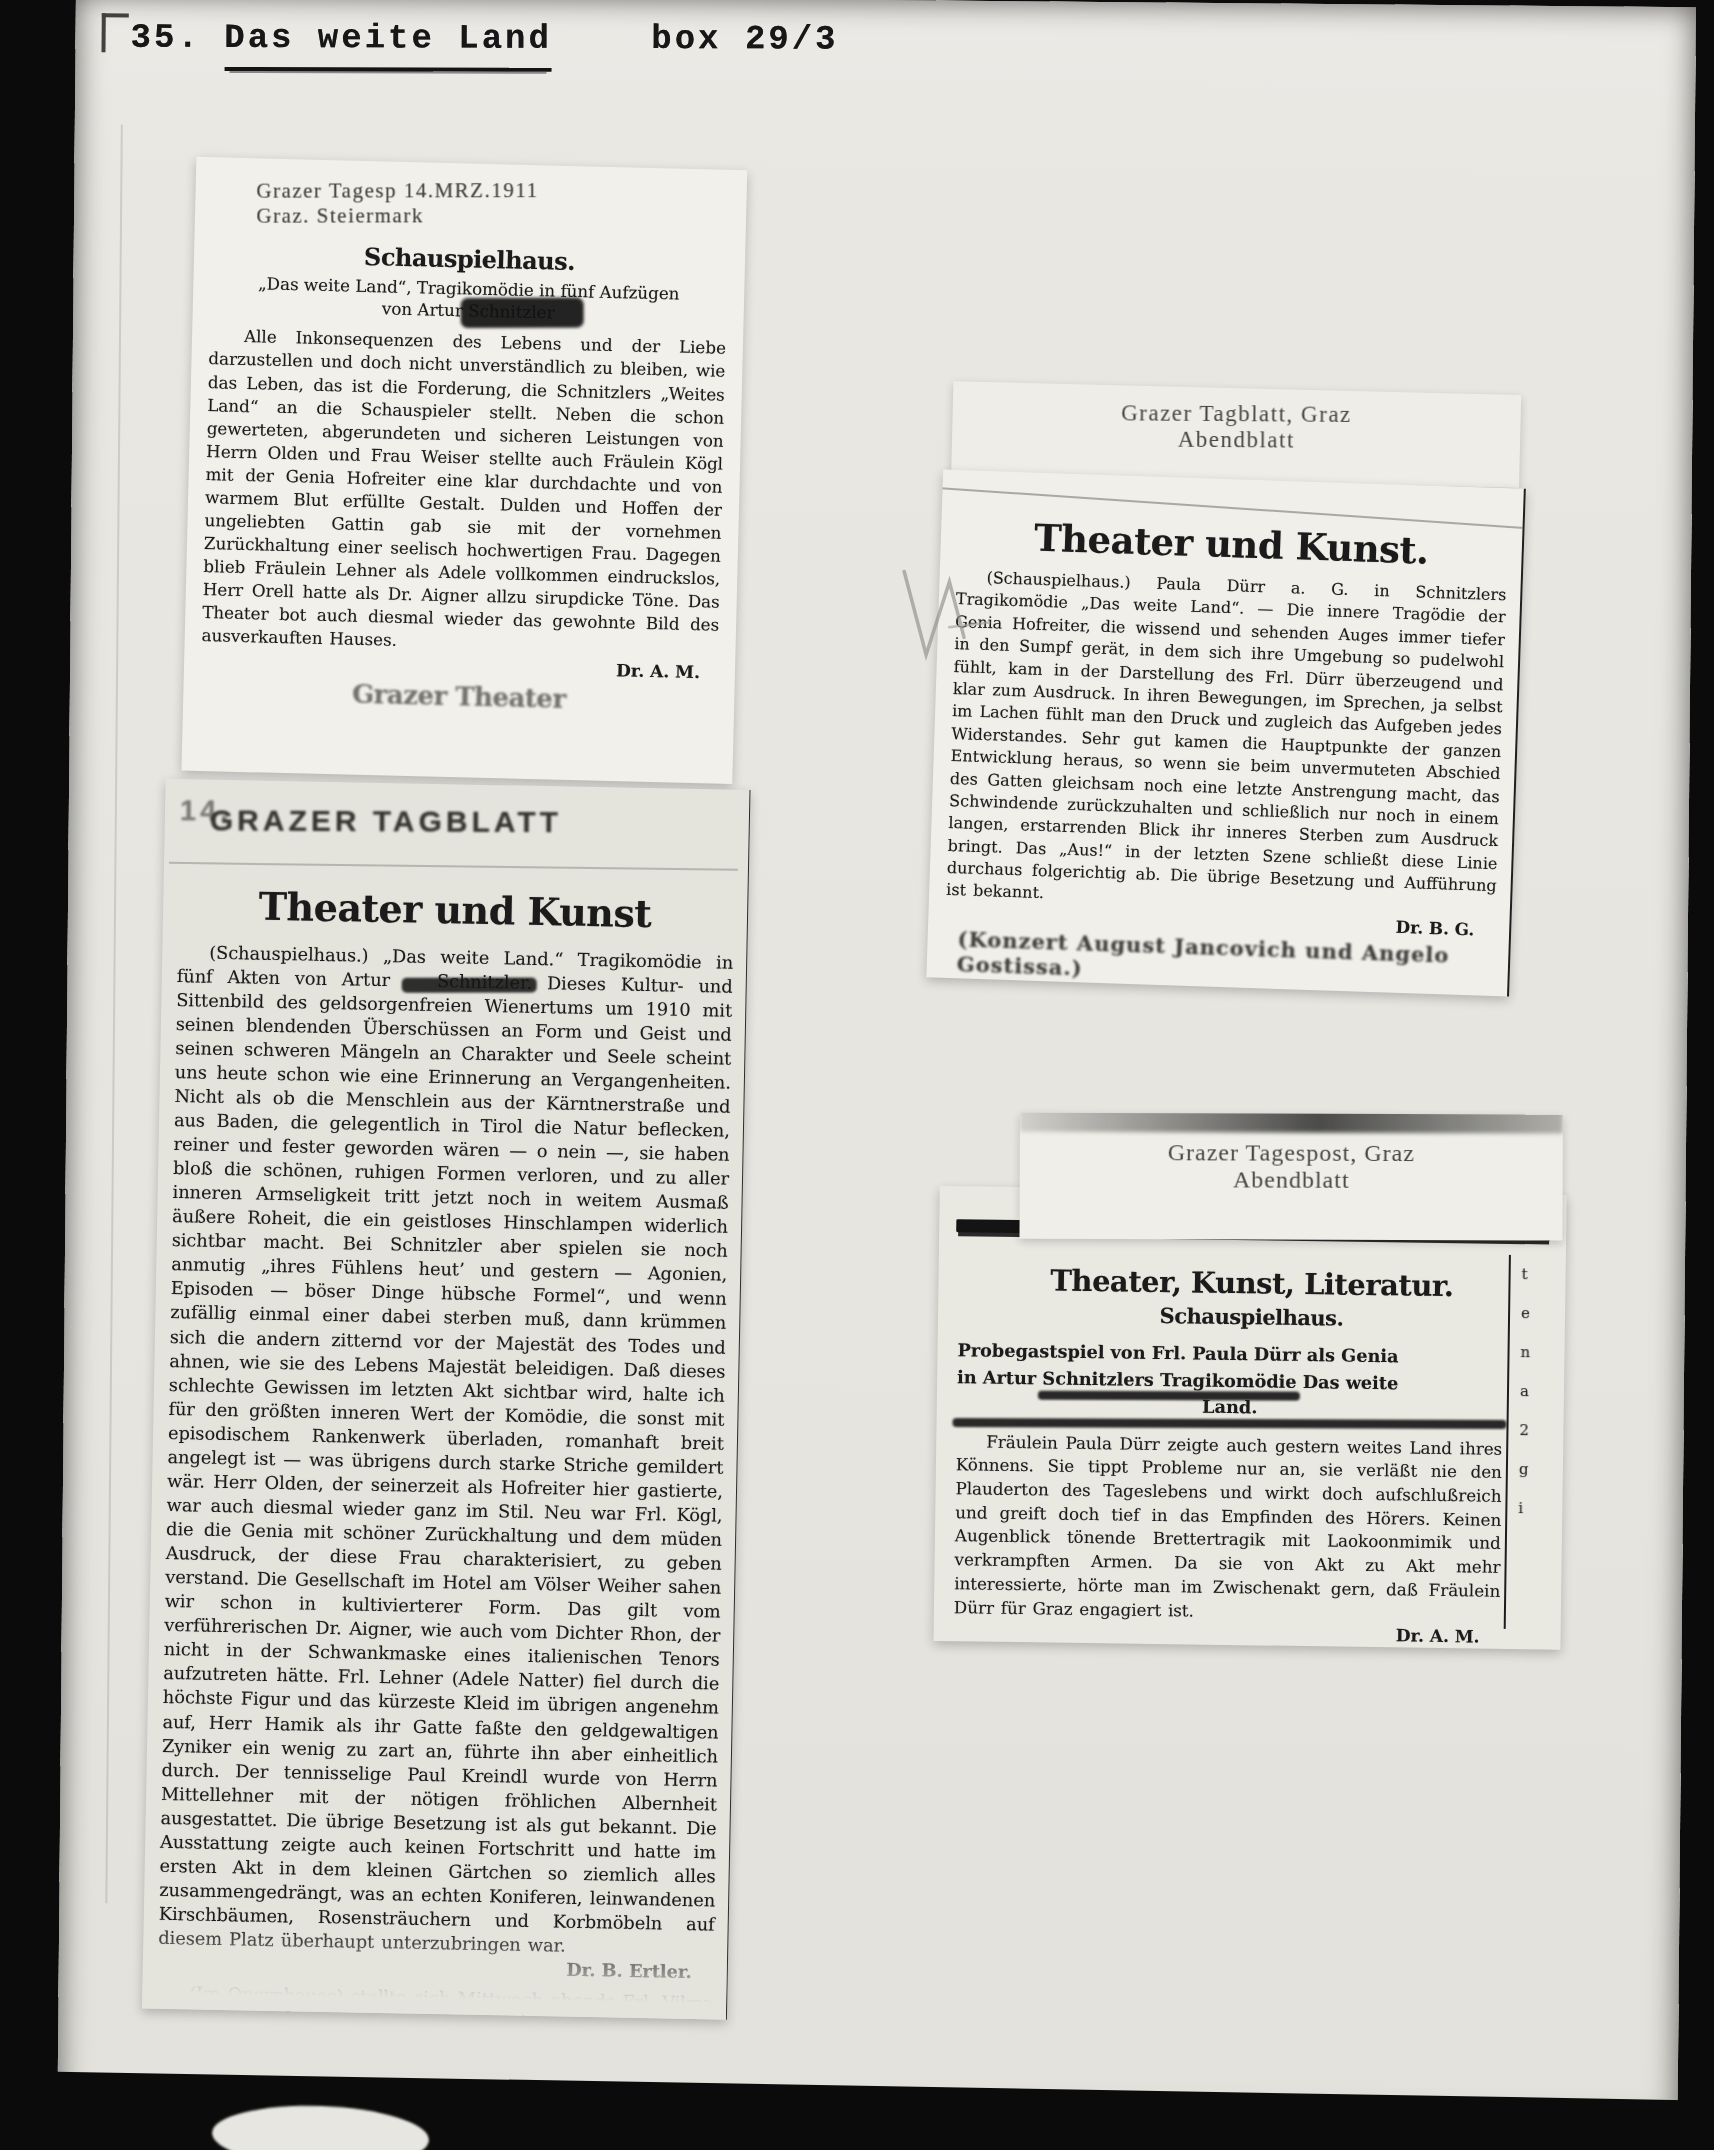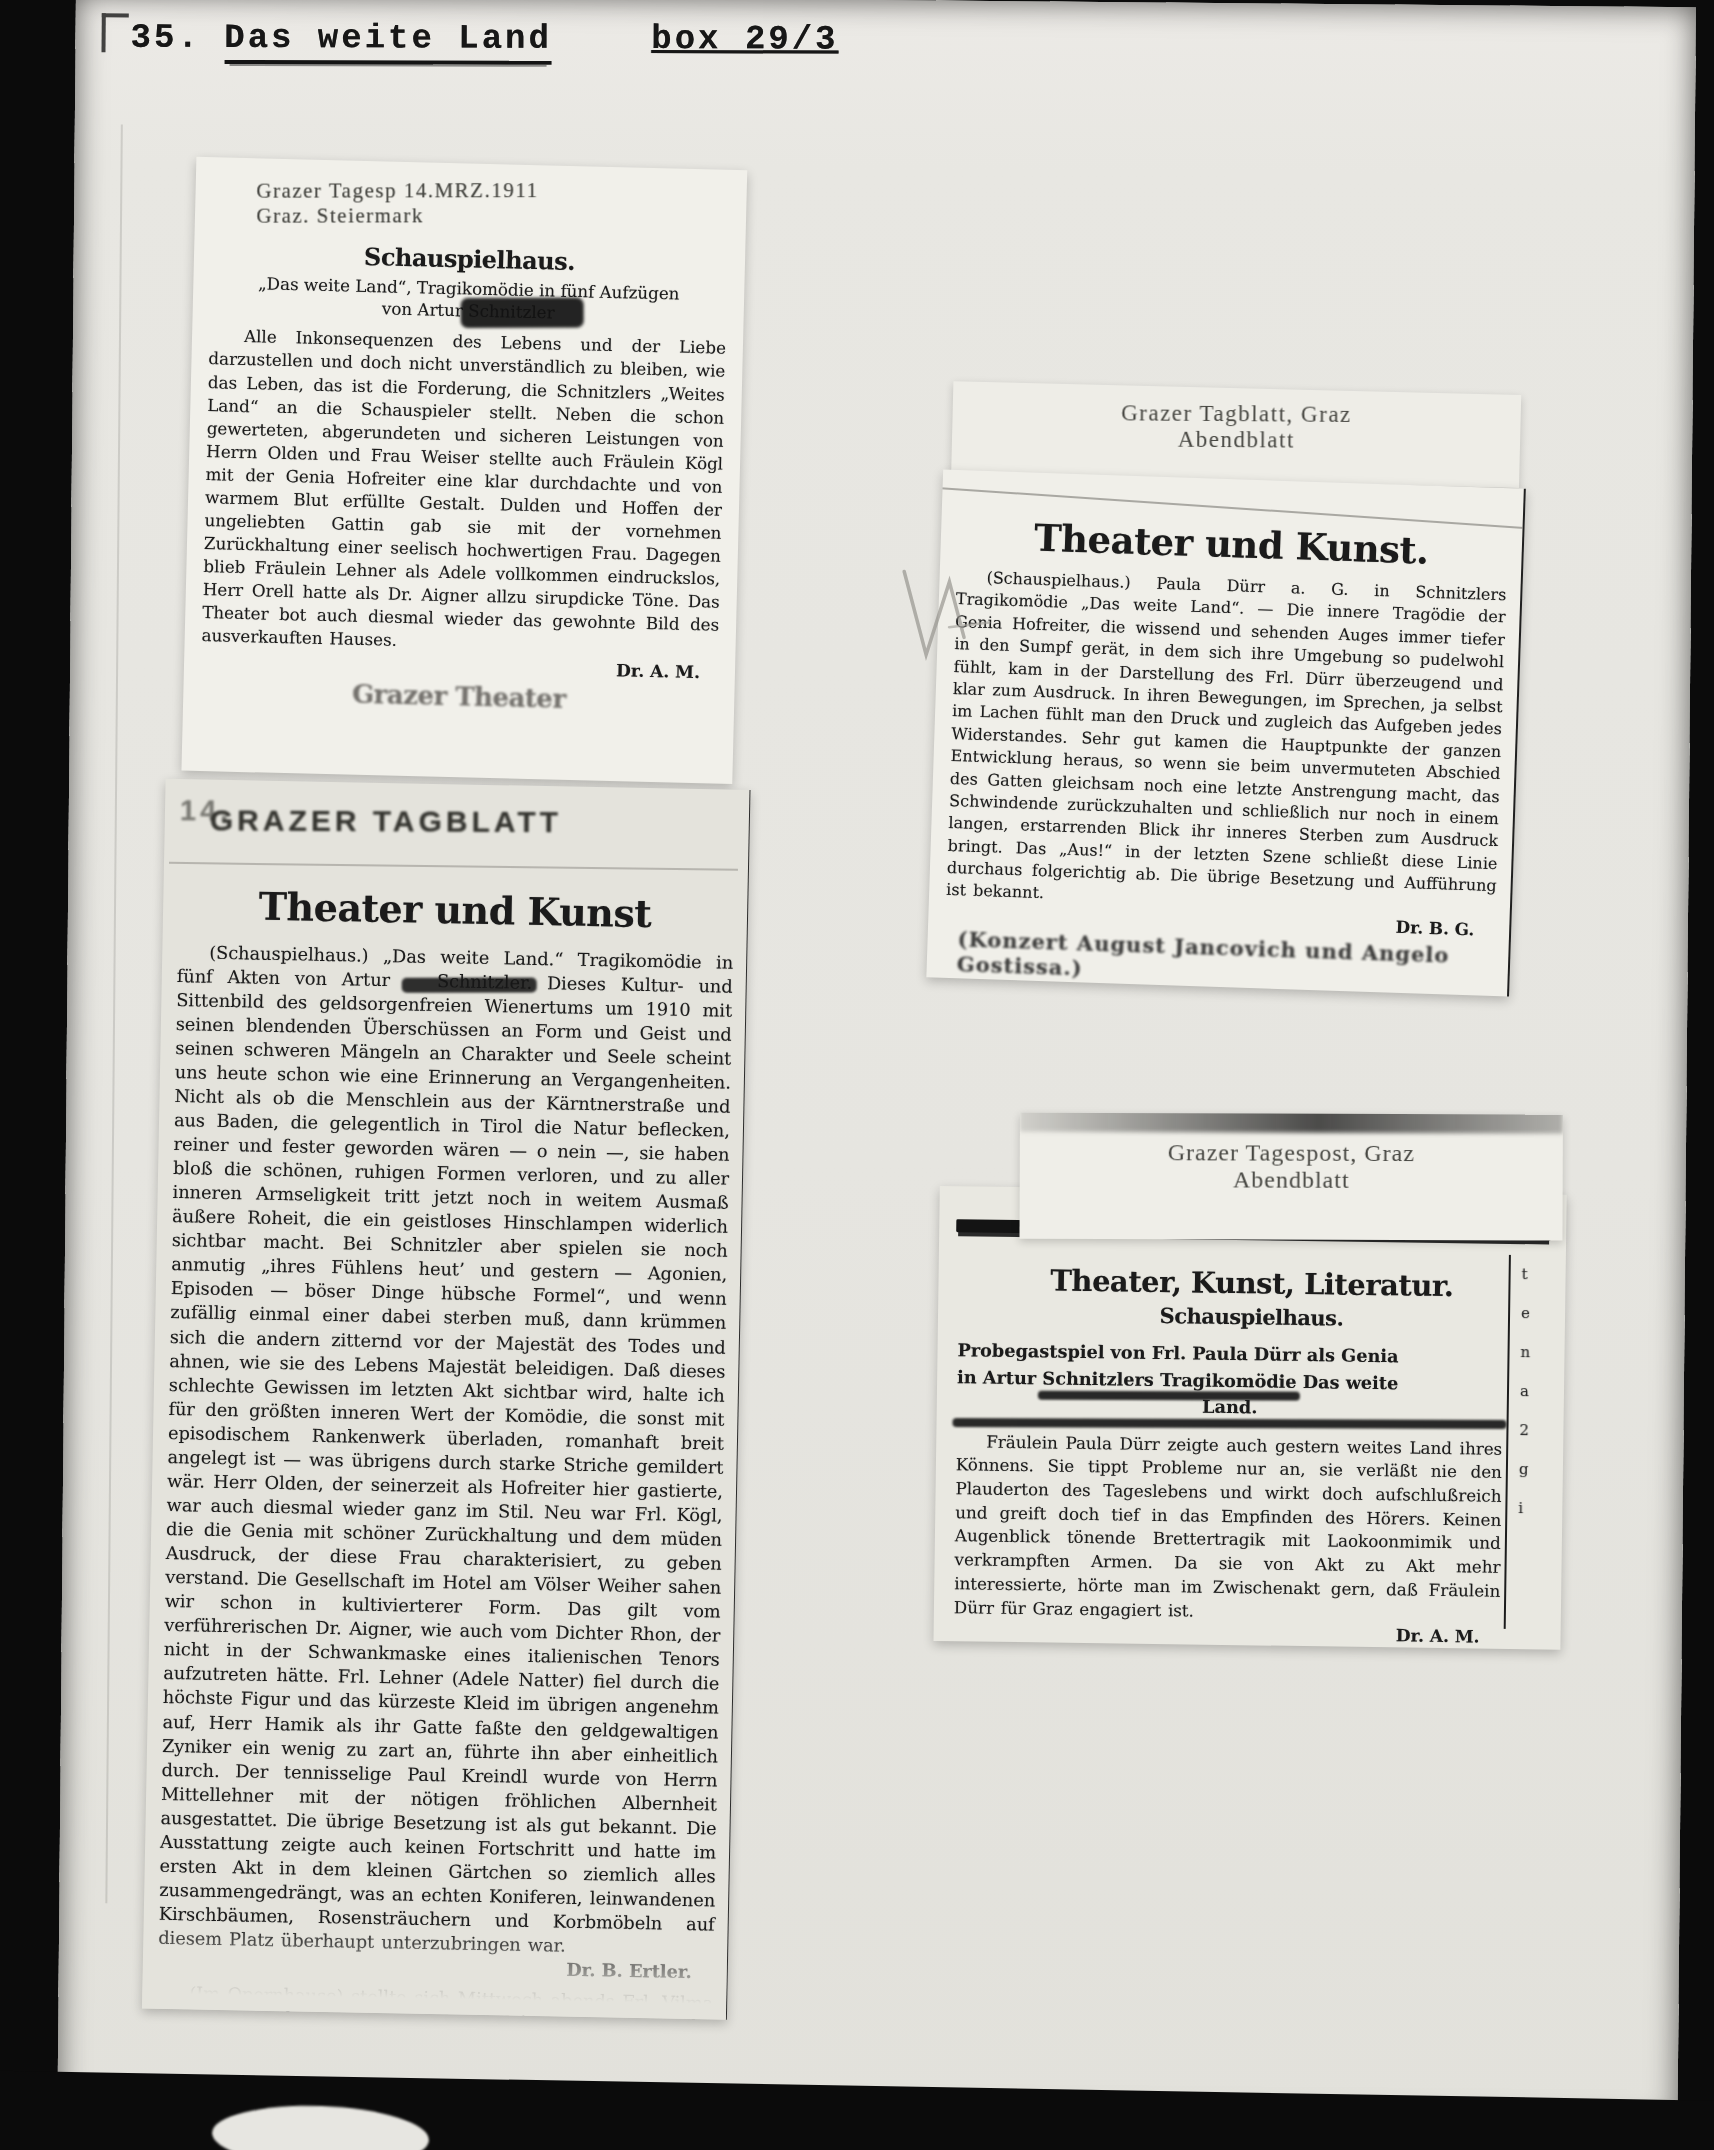--- a/index.html
+++ b/index.html
@@ -23,23 +23,23 @@
     background:#0b0b0b;transform:rotate(1.0deg);z-index:8;}
   .bottom-blob{position:absolute;left:212px;top:2106px;width:217px;height:61px;
     background:#e7e6e1;border-radius:50%;transform:rotate(2deg);z-index:9;filter:blur(1px);}
   .corner-bracket{position:absolute;left:26px;top:20px;width:23px;height:35px;
     border-left:4.5px solid #1a1a1a;border-top:4.5px solid #1a1a1a;opacity:.8;}
   
   .tw{font-family:"Liberation Mono", monospace;color:#171717;}
   .header{position:absolute;left:55px;top:22px;width:1061px;
     transform:rotate(-0.35deg);font-size:34px;font-weight:bold;letter-spacing:3px;
     text-shadow:0 0 0.5px rgba(0,0,0,.6);}
-  .header .t-underline{border-bottom:4.5px solid #141414;padding-bottom:3px;
+  .header .t-underline{border-bottom:4.5px solid #141414;padding-bottom:10px;
     box-shadow:0 7px 0 -5px rgba(20,20,20,.45);}
-  .header .box-label{margin-left:76px;text-decoration:underline;}
+  .header .box-label{margin-left:76px;}
   
   .clip{position:absolute;overflow:hidden;box-shadow:0 4px 11px rgba(0,0,0,.22);}
   .ink{color:#1b1b1b;text-shadow:0 0 1px rgba(25,25,25,.35);}
   .fraktur{font-family:"DejaVu Serif", serif;font-weight:bold;letter-spacing:-0.5px;}
   .justify{text-align:justify;}
   .stamp{font-family:"Liberation Serif", serif;color:#474742;filter:blur(0.7px);
     letter-spacing:1.5px;white-space:pre-line;}
   .pre{white-space:pre-line;}
   .smear{position:relative;display:inline-block;}
   .smear::after{content:'';position:absolute;left:-3px;right:-5px;top:34%;height:62%;

